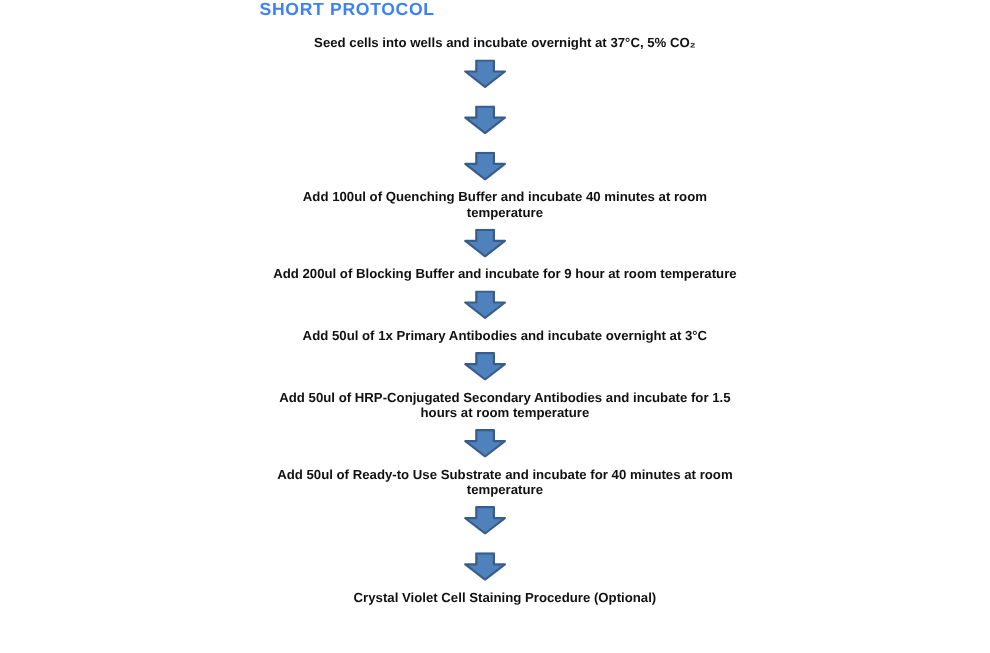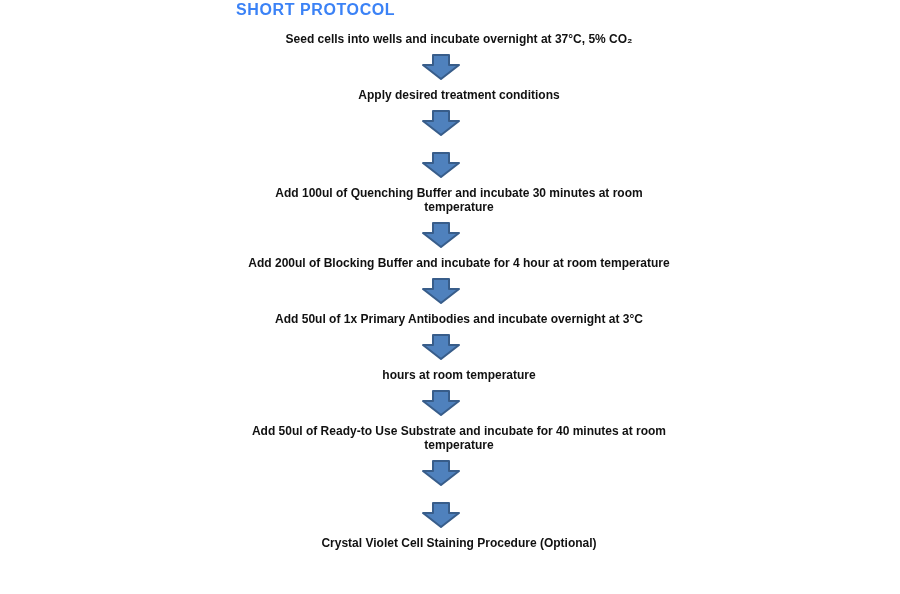--- a/index.html
+++ b/index.html
@@ -65,59 +65,57 @@
   <div class="title">SHORT PROTOCOL</div>
   <div class="flow">
       <div class="step">
         <div class="step-line">Seed cells into wells and incubate overnight at 37°C, 5% CO₂</div>
       </div>
       <div class="arrow">
         <svg width="40" height="26" viewBox="0 0 40 26">
           <polygon points="12,1 28,1 28,11 38,11 20,25 2,11 12,11" fill="#4f81bd" stroke="#385d8a" stroke-width="2" stroke-linejoin="round"></polygon>
         </svg>
       </div>
-      <div class="step">
-        <div class="step-line">Apply desired treatment conditions</div>
-      </div>
       <div class="arrow">
         <svg width="40" height="26" viewBox="0 0 40 26">
           <polygon points="12,1 28,1 28,11 38,11 20,25 2,11 12,11" fill="#4f81bd" stroke="#385d8a" stroke-width="2" stroke-linejoin="round"></polygon>
         </svg>
       </div>
       <div class="arrow">
         <svg width="40" height="26" viewBox="0 0 40 26">
           <polygon points="12,1 28,1 28,11 38,11 20,25 2,11 12,11" fill="#4f81bd" stroke="#385d8a" stroke-width="2" stroke-linejoin="round"></polygon>
         </svg>
       </div>
       <div class="step">
-        <div class="step-line">Add 100ul of Quenching Buffer and incubate 30 minutes at room</div>
+        <div class="step-line">Add 100ul of Quenching Buffer and incubate 40 minutes at room</div>
         <div class="step-line">temperature</div>
       </div>
       <div class="arrow">
         <svg width="40" height="26" viewBox="0 0 40 26">
           <polygon points="12,1 28,1 28,11 38,11 20,25 2,11 12,11" fill="#4f81bd" stroke="#385d8a" stroke-width="2" stroke-linejoin="round"></polygon>
         </svg>
       </div>
       <div class="step">
-        <div class="step-line">Add 200ul of Blocking Buffer and incubate for 4 hour at room temperature</div>
+        <div class="step-line">Add 200ul of Blocking Buffer and incubate for 9 hour at room temperature</div>
       </div>
       <div class="arrow">
         <svg width="40" height="26" viewBox="0 0 40 26">
           <polygon points="12,1 28,1 28,11 38,11 20,25 2,11 12,11" fill="#4f81bd" stroke="#385d8a" stroke-width="2" stroke-linejoin="round"></polygon>
         </svg>
       </div>
       <div class="step">
         <div class="step-line">Add 50ul of 1x Primary Antibodies and incubate overnight at 3°C</div>
       </div>
       <div class="arrow">
         <svg width="40" height="26" viewBox="0 0 40 26">
           <polygon points="12,1 28,1 28,11 38,11 20,25 2,11 12,11" fill="#4f81bd" stroke="#385d8a" stroke-width="2" stroke-linejoin="round"></polygon>
         </svg>
       </div>
       <div class="step">
+        <div class="step-line">Add 50ul of HRP-Conjugated Secondary Antibodies and incubate for 1.5</div>
         <div class="step-line">hours at room temperature</div>
       </div>
       <div class="arrow">
         <svg width="40" height="26" viewBox="0 0 40 26">
           <polygon points="12,1 28,1 28,11 38,11 20,25 2,11 12,11" fill="#4f81bd" stroke="#385d8a" stroke-width="2" stroke-linejoin="round"></polygon>
         </svg>
       </div>
       <div class="step">
         <div class="step-line">Add 50ul of Ready-to Use Substrate and incubate for 40 minutes at room</div>
         <div class="step-line">temperature</div>

